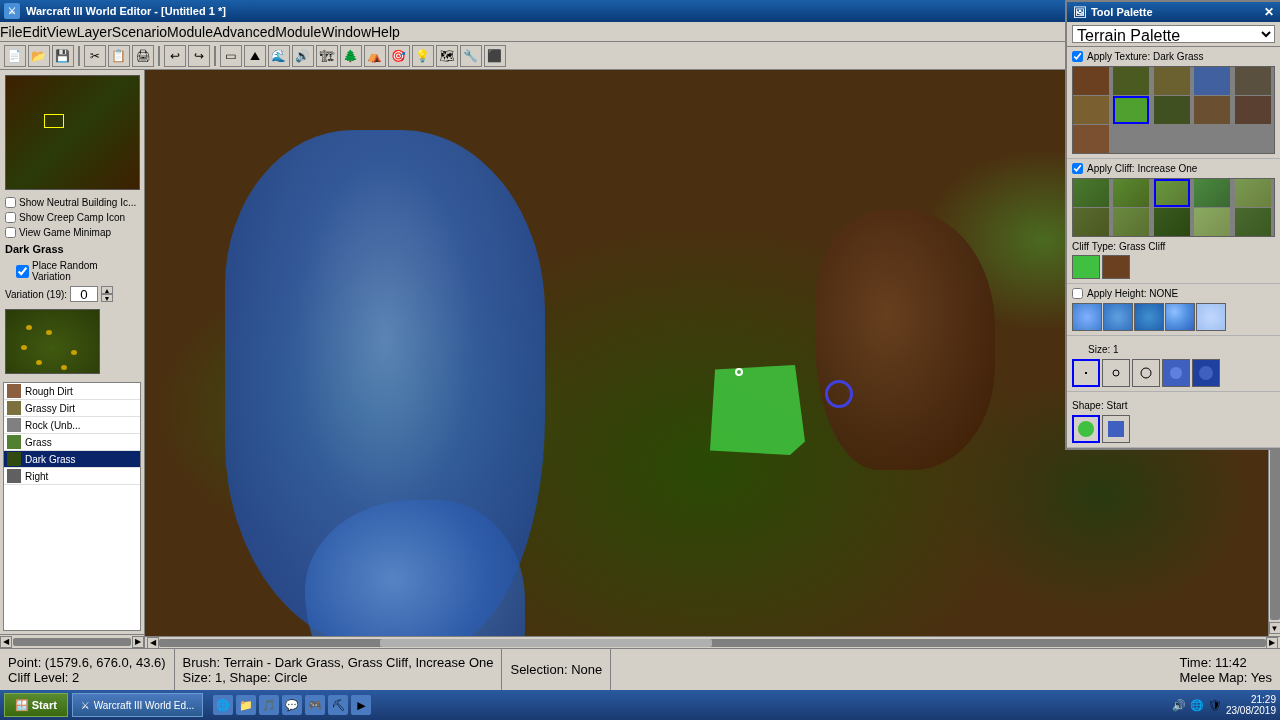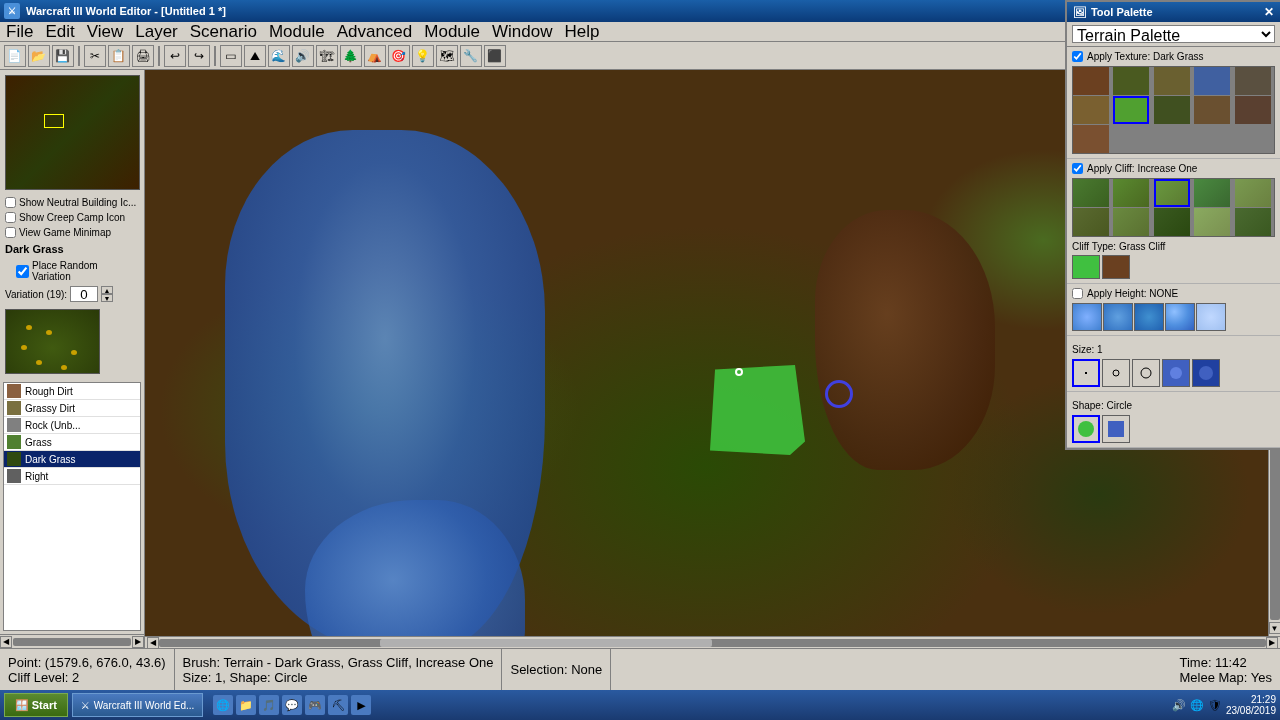--- a/index.html
+++ b/index.html
@@ -24,23 +24,23 @@
 
     
     #menubar {
       height: 20px;
       background: #d4d0c8;
       display: flex;
       align-items: center;
       border-bottom: 1px solid #808080;
     }
     .menu-item {
-      padding: 2px 6px;
+      padding: 2px 0;
       cursor: pointer;
-      font-size: 17px;
+      font-size: 14px;
       color: #000;
     }
 
     
     #toolbar {
       height: 28px;
       background: #d4d0c8;
       display: flex;
       align-items: center;
       padding: 2px 4px;
@@ -271,21 +271,21 @@
     .cliff-type-grid { display: flex; gap: 2px; }
     .cliff-type-cell { width: 28px; height: 24px; cursor: pointer; border: 1px solid #606060; }
 
     
     .height-grid {
       display: flex; gap: 1px; margin-top: 4px;
     }
     .height-cell { width: 30px; height: 28px; cursor: pointer; border: 1px solid #606060; }
 
     
-    .size-row { display: flex; align-items: center; gap: 4px; font-size: 10px; margin: 4px 0; }
+    .size-row { display: flex; align-items: center; gap: 4px; font-size: 10px; margin: 4px 16px; }
     .size-cells { display: flex; gap: 2px; }
     .size-cell { width: 28px; height: 28px; cursor: pointer; border: 1px solid #606060; display: flex; align-items: center; justify-content: center; }
     .size-cell.selected { border: 2px solid #0000ff; }
 
     
     .shape-row { display: flex; align-items: center; gap: 4px; font-size: 10px; margin: 4px 0; }
     .shape-cells { display: flex; gap: 2px; }
     .shape-cell { width: 28px; height: 28px; cursor: pointer; border: 1px solid #606060; display: flex; align-items: center; justify-content: center; }
     .shape-cell.selected { border: 2px solid #0000ff; }
 
@@ -633,21 +633,21 @@
         <div class="size-cell" style="background:#2040a0;">
           <svg width="16" height="16">
               <circle cx="8" cy="8" r="7" fill="#4060c0"></circle>
             </svg>
         </div>
       </div>
     </div>
 
     <div class="palette-section">
       <div class="shape-row">
-        <span>Shape: Circle</span>
+        <span>Shape: Start</span>
       </div>
       <div class="shape-cells">
         <div class="shape-cell selected" style="border:2px solid blue;">
           <svg width="20" height="20">
               <circle cx="10" cy="10" r="8" fill="#40c040"></circle>
             </svg>
         </div>
         <div class="shape-cell">
           <svg width="20" height="20">
               <rect x="2" y="2" width="16" height="16" fill="#4060c0"></rect>

